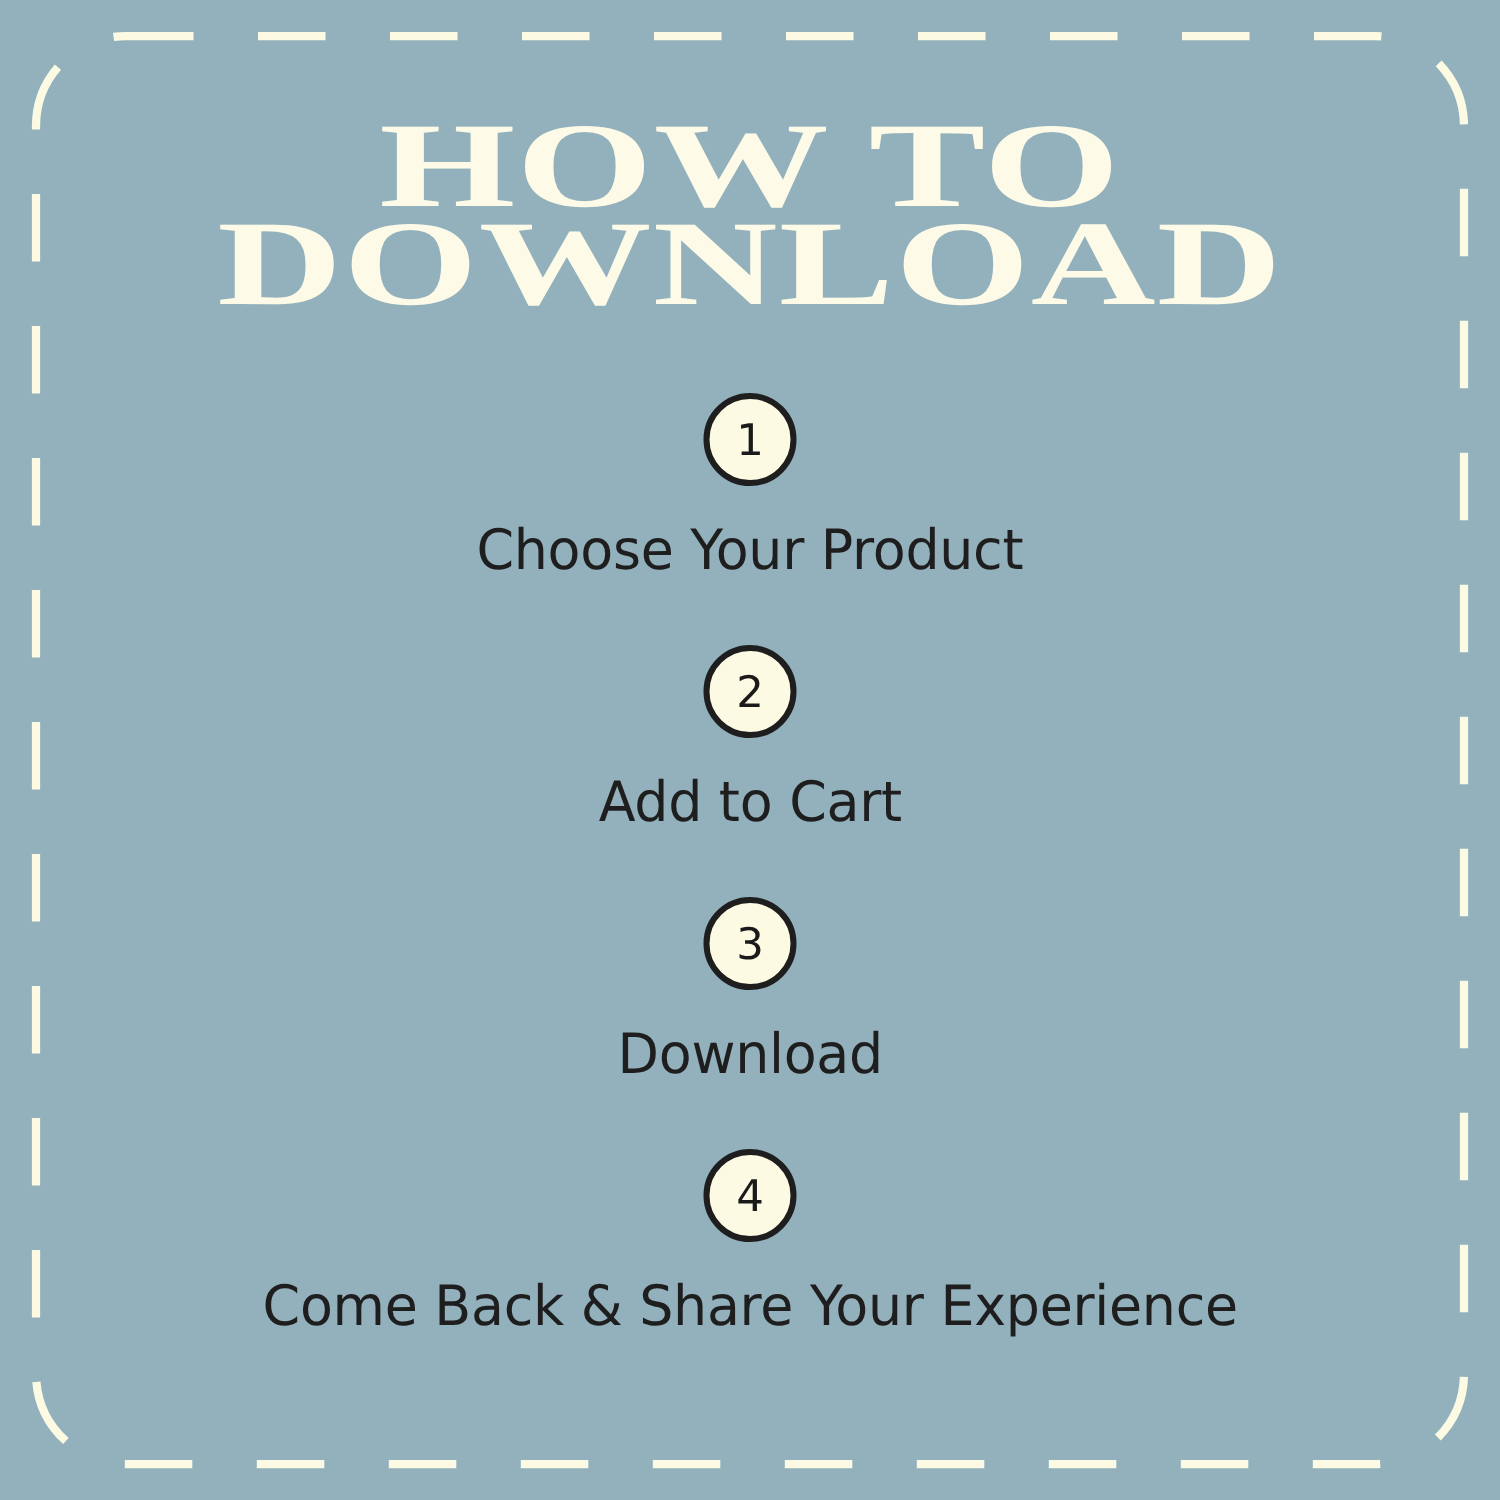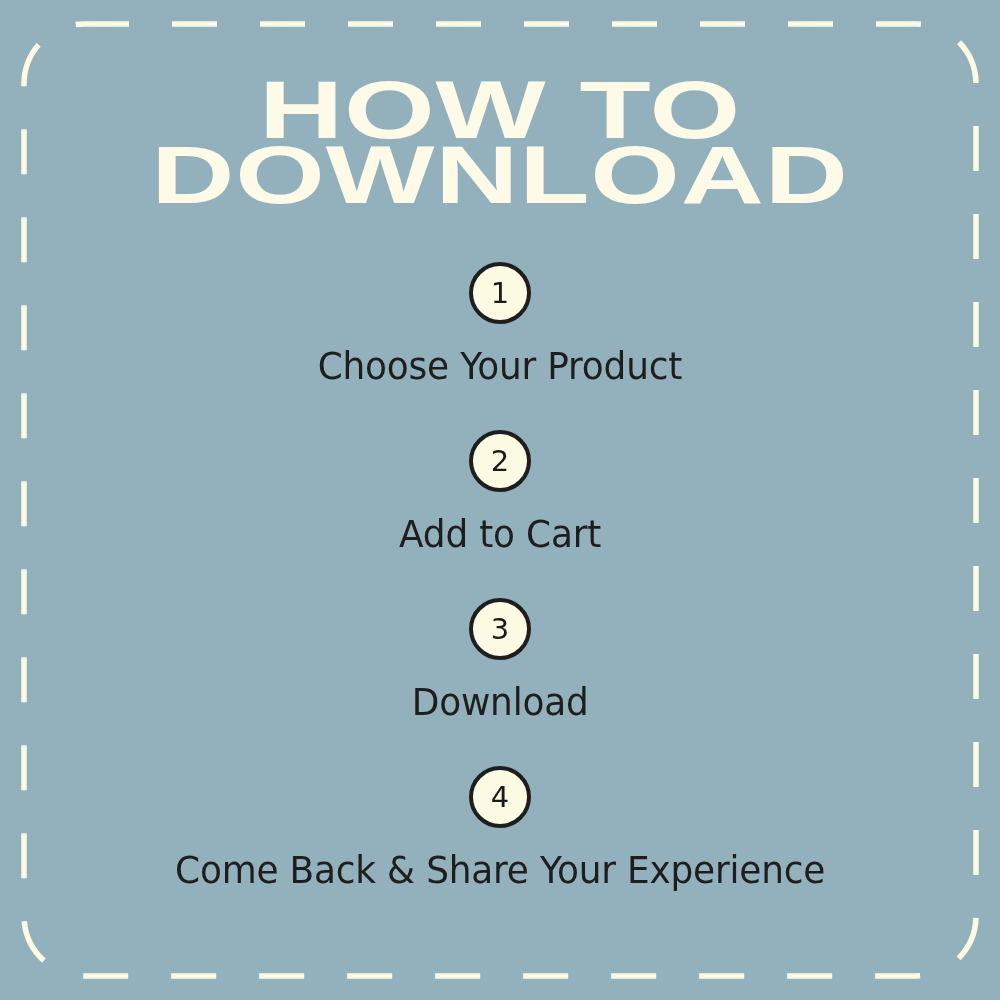--- a/index.html
+++ b/index.html
@@ -52,21 +52,21 @@
   }
 
   
   #heading {
     position: absolute;
     top: 78px;
     left: 0;
     right: 0;
     text-align: center;
     color: #fdfbe8;
-    font-family: Liberation Sans, sans-serif;
+    font-family: Liberation Serif, serif;
     font-weight: 700;
     line-height: 0.82;
     letter-spacing: 0.5px;
   }
   .title-line {
     display: block;
     white-space: nowrap;
     color: #fdfbe8;
     font-weight: 700;
     transform-origin: center top;

